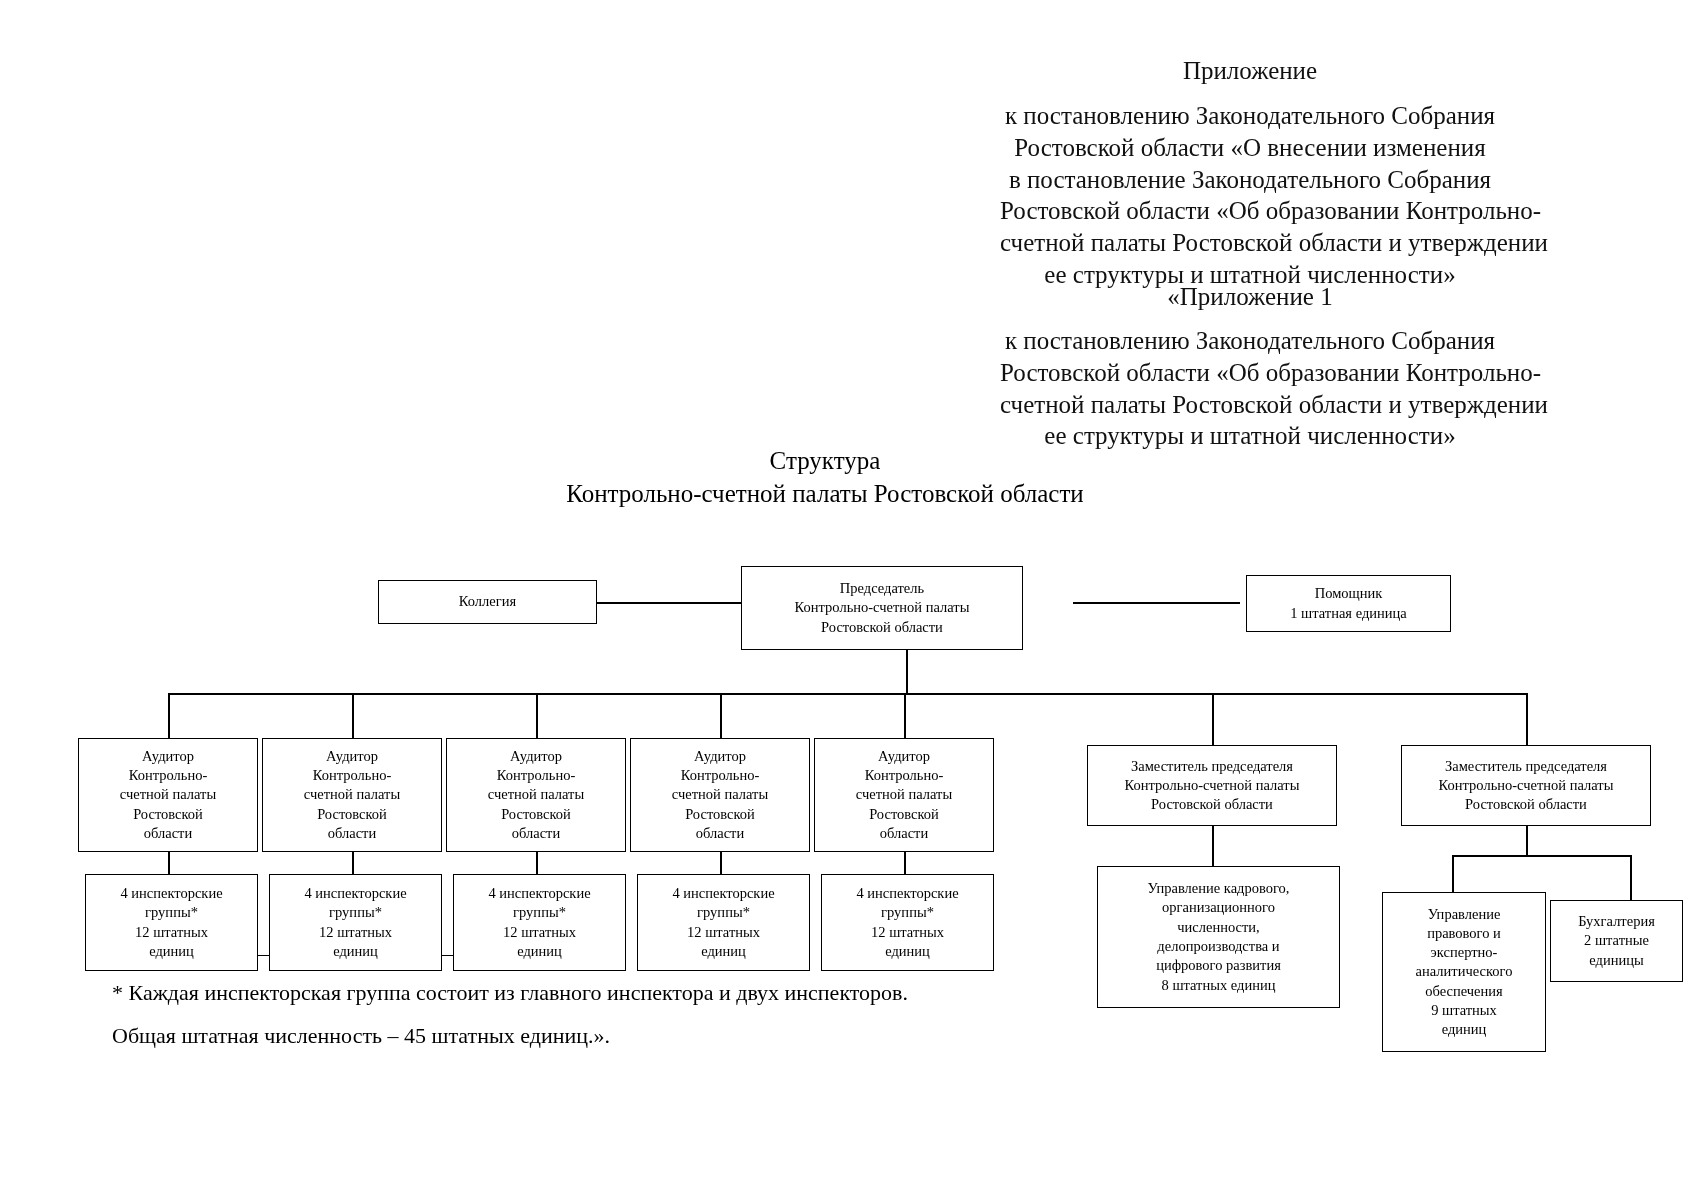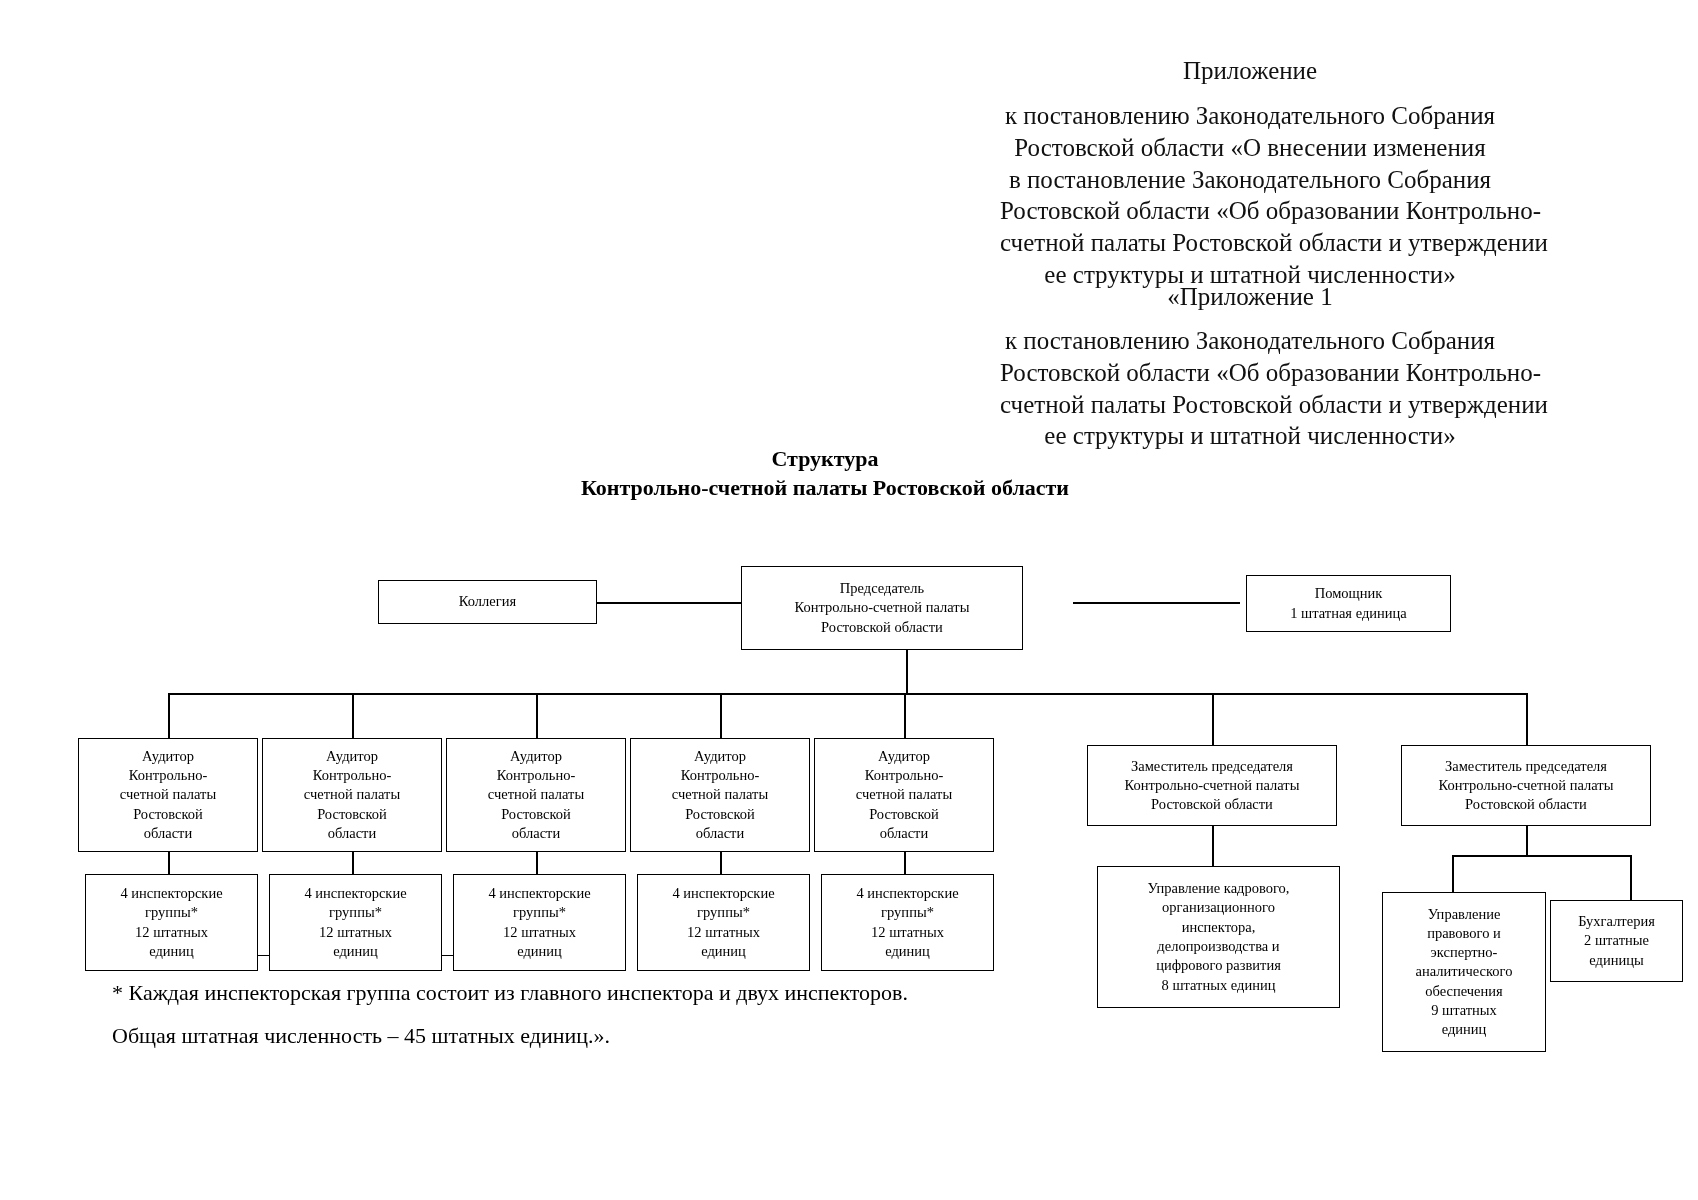--- a/index.html
+++ b/index.html
@@ -46,22 +46,22 @@
   }
   .hdr-block div { white-space: nowrap; }
 
   
   #chart-title {
     position: absolute;
     left: 300px;
     top: 444px;
     width: 1050px;
     text-align: center;
-    font-weight: bold;
-    font-size: 22px;
+    font-weight: normal;
+    font-size: 25px;
     line-height: 1.33;
   }
 
   
   .node {
     position: absolute;
     box-sizing: border-box;
     border: 1.6px solid #000;
     background: #fff;
     display: flex;
@@ -285,21 +285,21 @@
     <div>Заместитель председателя</div>
     <div>Контрольно-счетной палаты</div>
     <div>Ростовской области</div>
   </div>
 </div>
 
 <div class="node" style="left:1097px; top:866px; width:243px; height:142px;">
   <div class="txt">
     <div>Управление кадрового,</div>
     <div>организационного</div>
-    <div>инспектора,</div>
+    <div>численности,</div>
     <div>делопроизводства и</div>
     <div>цифрового развития</div>
     <div>8 штатных единиц</div>
   </div>
 </div>
 
 <div class="node" style="left:1382px; top:892px; width:164px; height:160px;">
   <div class="txt">
     <div>Управление</div>
     <div>правового и</div>

